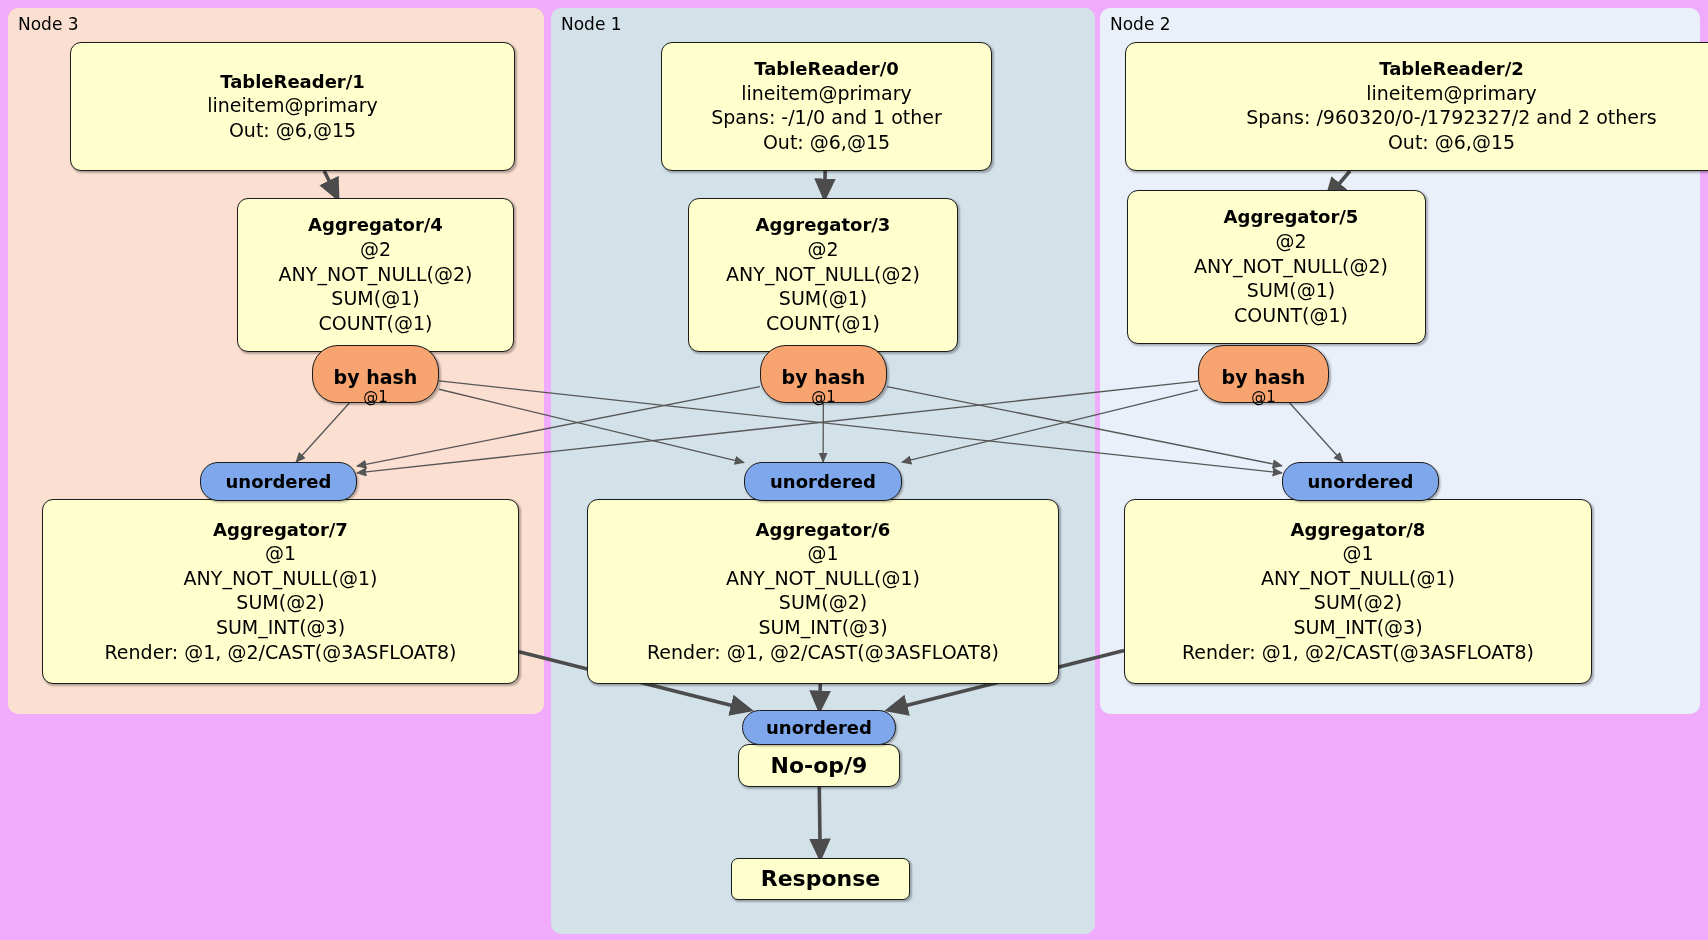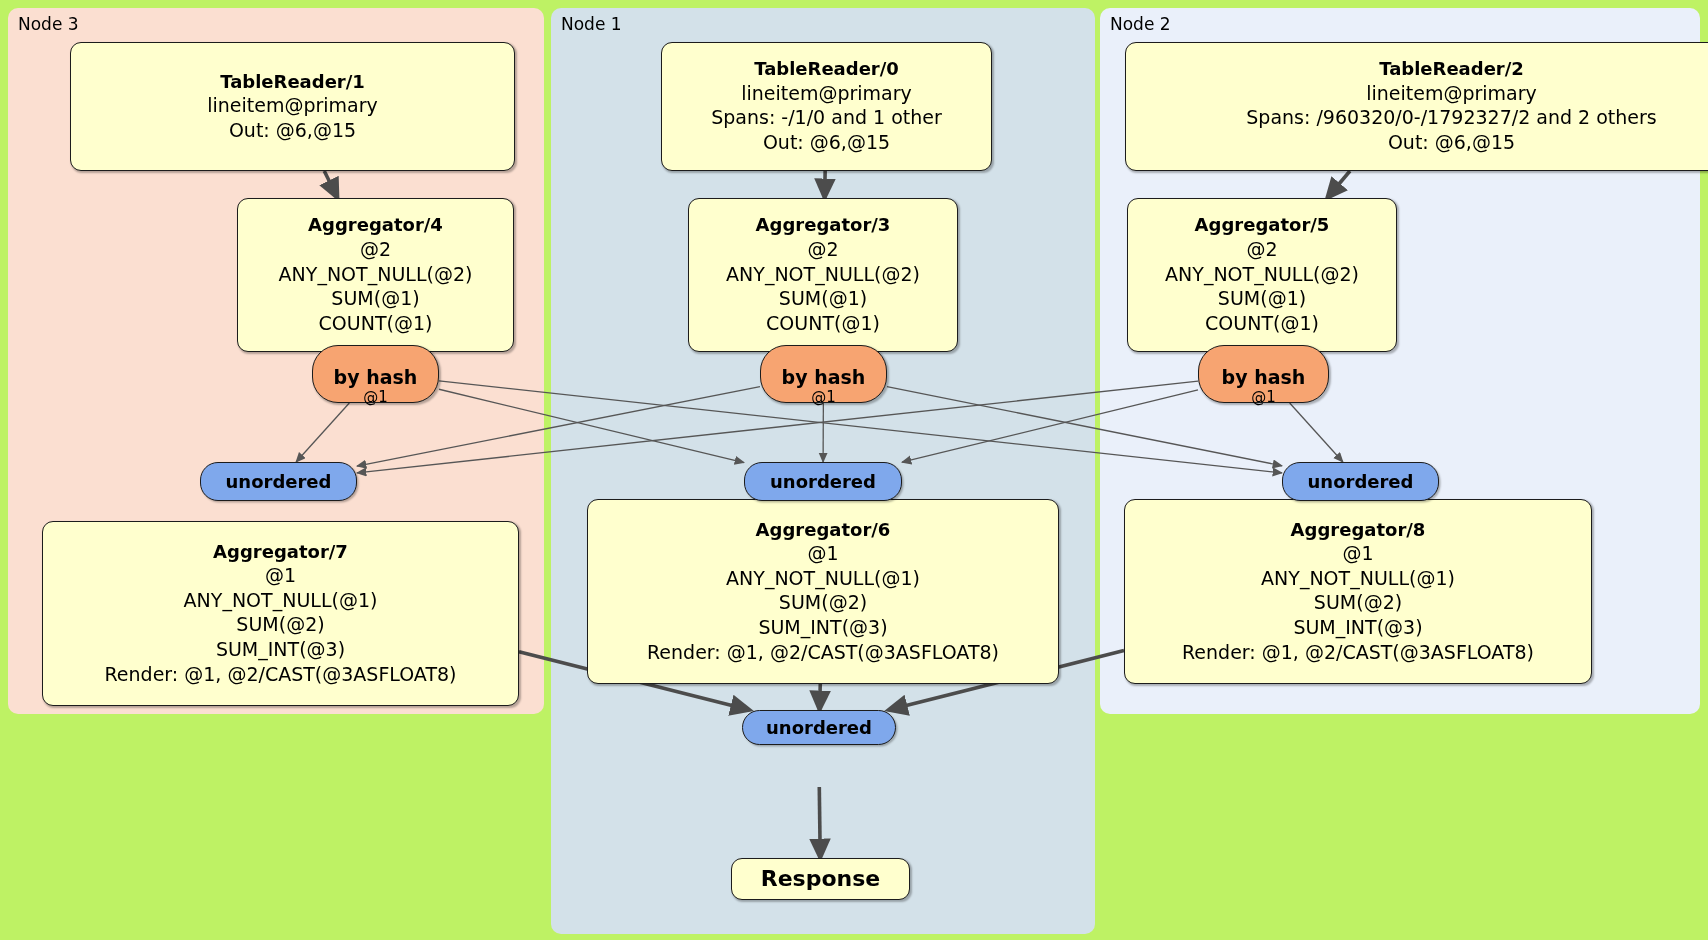--- a/index.html
+++ b/index.html
@@ -1,17 +1,17 @@
 <!DOCTYPE html>
 <html style="--processor-fill: #ffffce; --router-fill: #f7a471; --stream-fill: #7fa8ec;"><head>
 <meta charset="utf-8">
 <style>
   html,body{margin:0;padding:0;background:#ffffff;}
   .stage{
-    position:relative;width:1708px;height:940px;background:#bef264;
+    position:relative;width:1708px;height:940px;background:#f0abfc;
     font-family:"DejaVu Sans","Liberation Sans",sans-serif;color:#000;
     overflow:hidden;
   }
   .panel{position:absolute;border-radius:10px;z-index:0;}
   .panel-label{position:absolute;top:6px;left:10px;font-size:17px;color:#000;}
   .pbox{
     position:absolute;z-index:2;background:var(--processor-fill,#ffffce);
     border:1.6px solid #1c1c1c;border-radius:11px;
     display:flex;flex-direction:column;align-items:center;justify-content:center;
     text-align:center;box-shadow:1.5px 1.5px 2px rgba(0,0,0,.28);
@@ -97,21 +97,21 @@
     <div class="line">SUM(@1)</div>
     <div class="line">COUNT(@1)</div>
   </div>
   <div class="pbox" style="left:688px;top:198px;width:268px;height:152px;">
     <div class="title">Aggregator/3</div>
     <div class="line">@2</div>
     <div class="line">ANY_NOT_NULL(@2)</div>
     <div class="line">SUM(@1)</div>
     <div class="line">COUNT(@1)</div>
   </div>
-  <div class="pbox" style="left:1127px;top:198px;width:268px;height:152px;">
+  <div class="pbox" style="left:1127px;top:190px;width:268px;height:152px;padding-left:29px;">
     <div class="title">Aggregator/5</div>
     <div class="line">@2</div>
     <div class="line">ANY_NOT_NULL(@2)</div>
     <div class="line">SUM(@1)</div>
     <div class="line">COUNT(@1)</div>
   </div>
 
   <div class="oval byhash" style="left:312px;top:345px;width:125px;height:56px;">
     <div class="lbl">by hash</div>
     <div class="sub">@1</div>
@@ -128,21 +128,21 @@
   <div class="oval unordered" style="left:200px;top:462px;width:155px;height:37px;">
     <div class="lbl">unordered</div>
   </div>
   <div class="oval unordered" style="left:744px;top:462px;width:156px;height:37px;">
     <div class="lbl">unordered</div>
   </div>
   <div class="oval unordered" style="left:1282px;top:462px;width:155px;height:37px;">
     <div class="lbl">unordered</div>
   </div>
 
-  <div class="pbox" style="left:42px;top:521px;width:475px;height:183px;">
+  <div class="pbox" style="left:42px;top:499px;width:475px;height:183px;">
     <div class="title">Aggregator/7</div>
     <div class="line">@1</div>
     <div class="line">ANY_NOT_NULL(@1)</div>
     <div class="line">SUM(@2)</div>
     <div class="line">SUM_INT(@3)</div>
     <div class="line">Render: @1, @2/CAST(@3ASFLOAT8)</div>
   </div>
   <div class="pbox" style="left:587px;top:499px;width:470px;height:183px;justify-content:center;">
     <div class="title">Aggregator/6</div>
     <div class="line">@1</div>
@@ -156,17 +156,20 @@
     <div class="line">@1</div>
     <div class="line">ANY_NOT_NULL(@1)</div>
     <div class="line">SUM(@2)</div>
     <div class="line">SUM_INT(@3)</div>
     <div class="line">Render: @1, @2/CAST(@3ASFLOAT8)</div>
   </div>
 
   <div class="oval unordered" style="left:742px;top:710px;width:152px;height:33px;">
     <div class="lbl">unordered</div>
   </div>
-  <div class="pbox" style="left:731px;top:858px;width:177px;height:40px;">
+  <div class="pbox" style="left:738px;top:744px;width:160px;height:41px;">
+    <div class="title" style="font-size:22px;">No-op/9</div>
+  </div>
+  <div class="pbox" style="left:731px;top:858px;width:177px;height:40px;border-radius:7px;">
     <div class="title" style="font-size:22px;">Response</div>
   </div>
 
 </div>
 
 </body></html>

